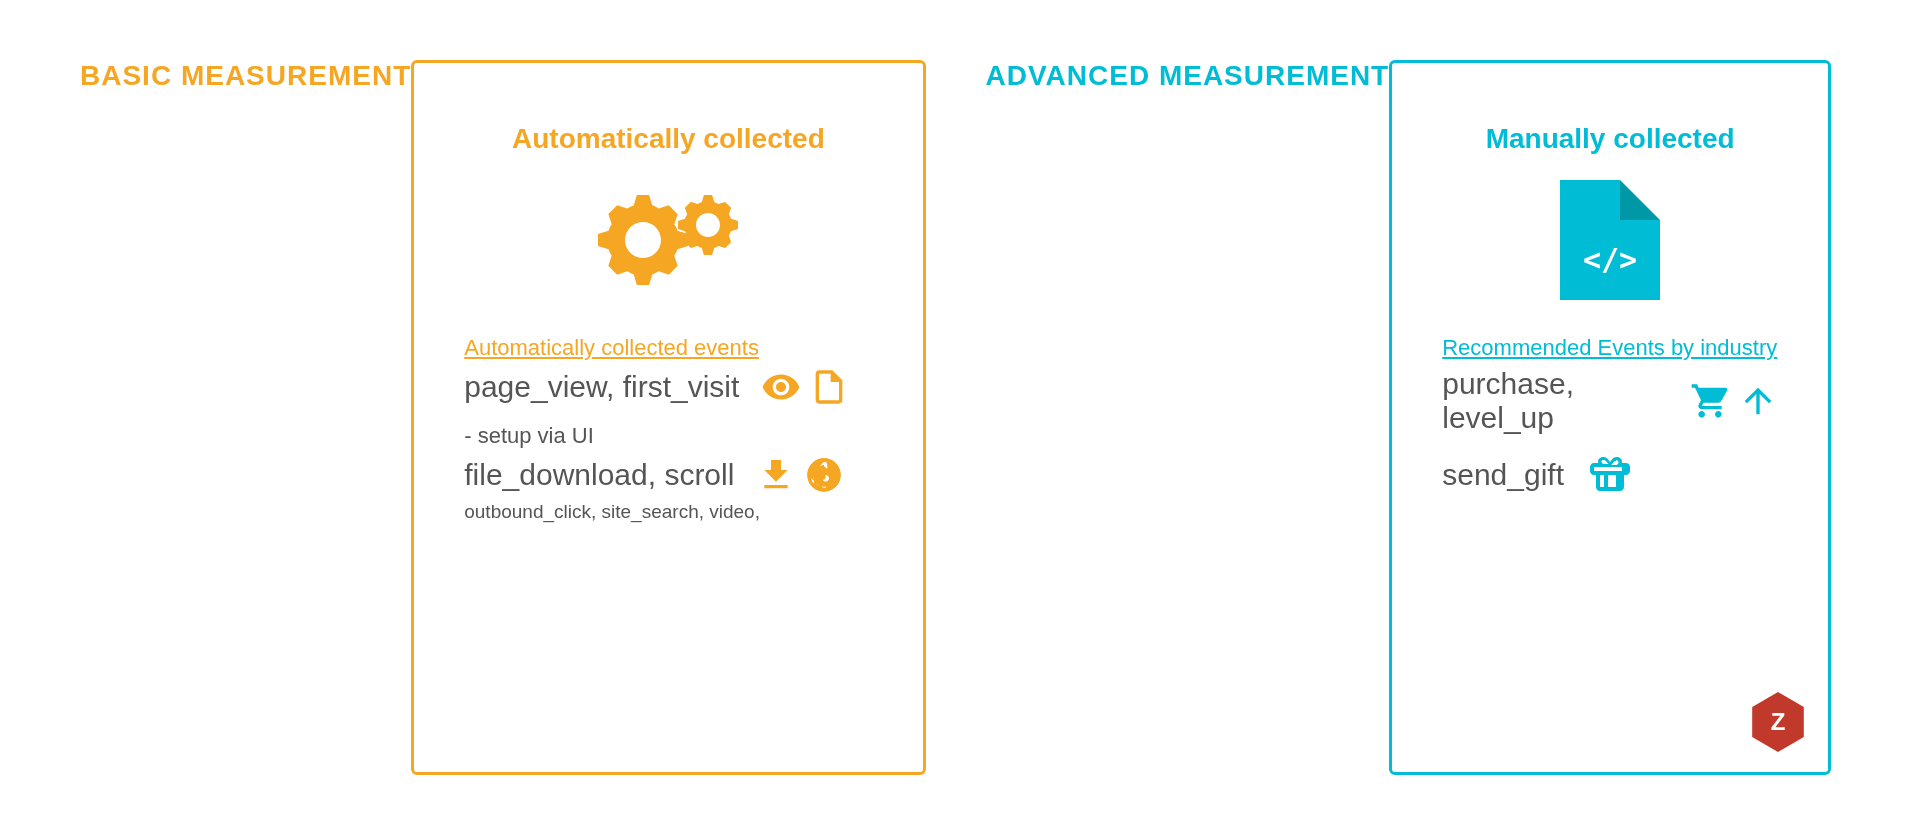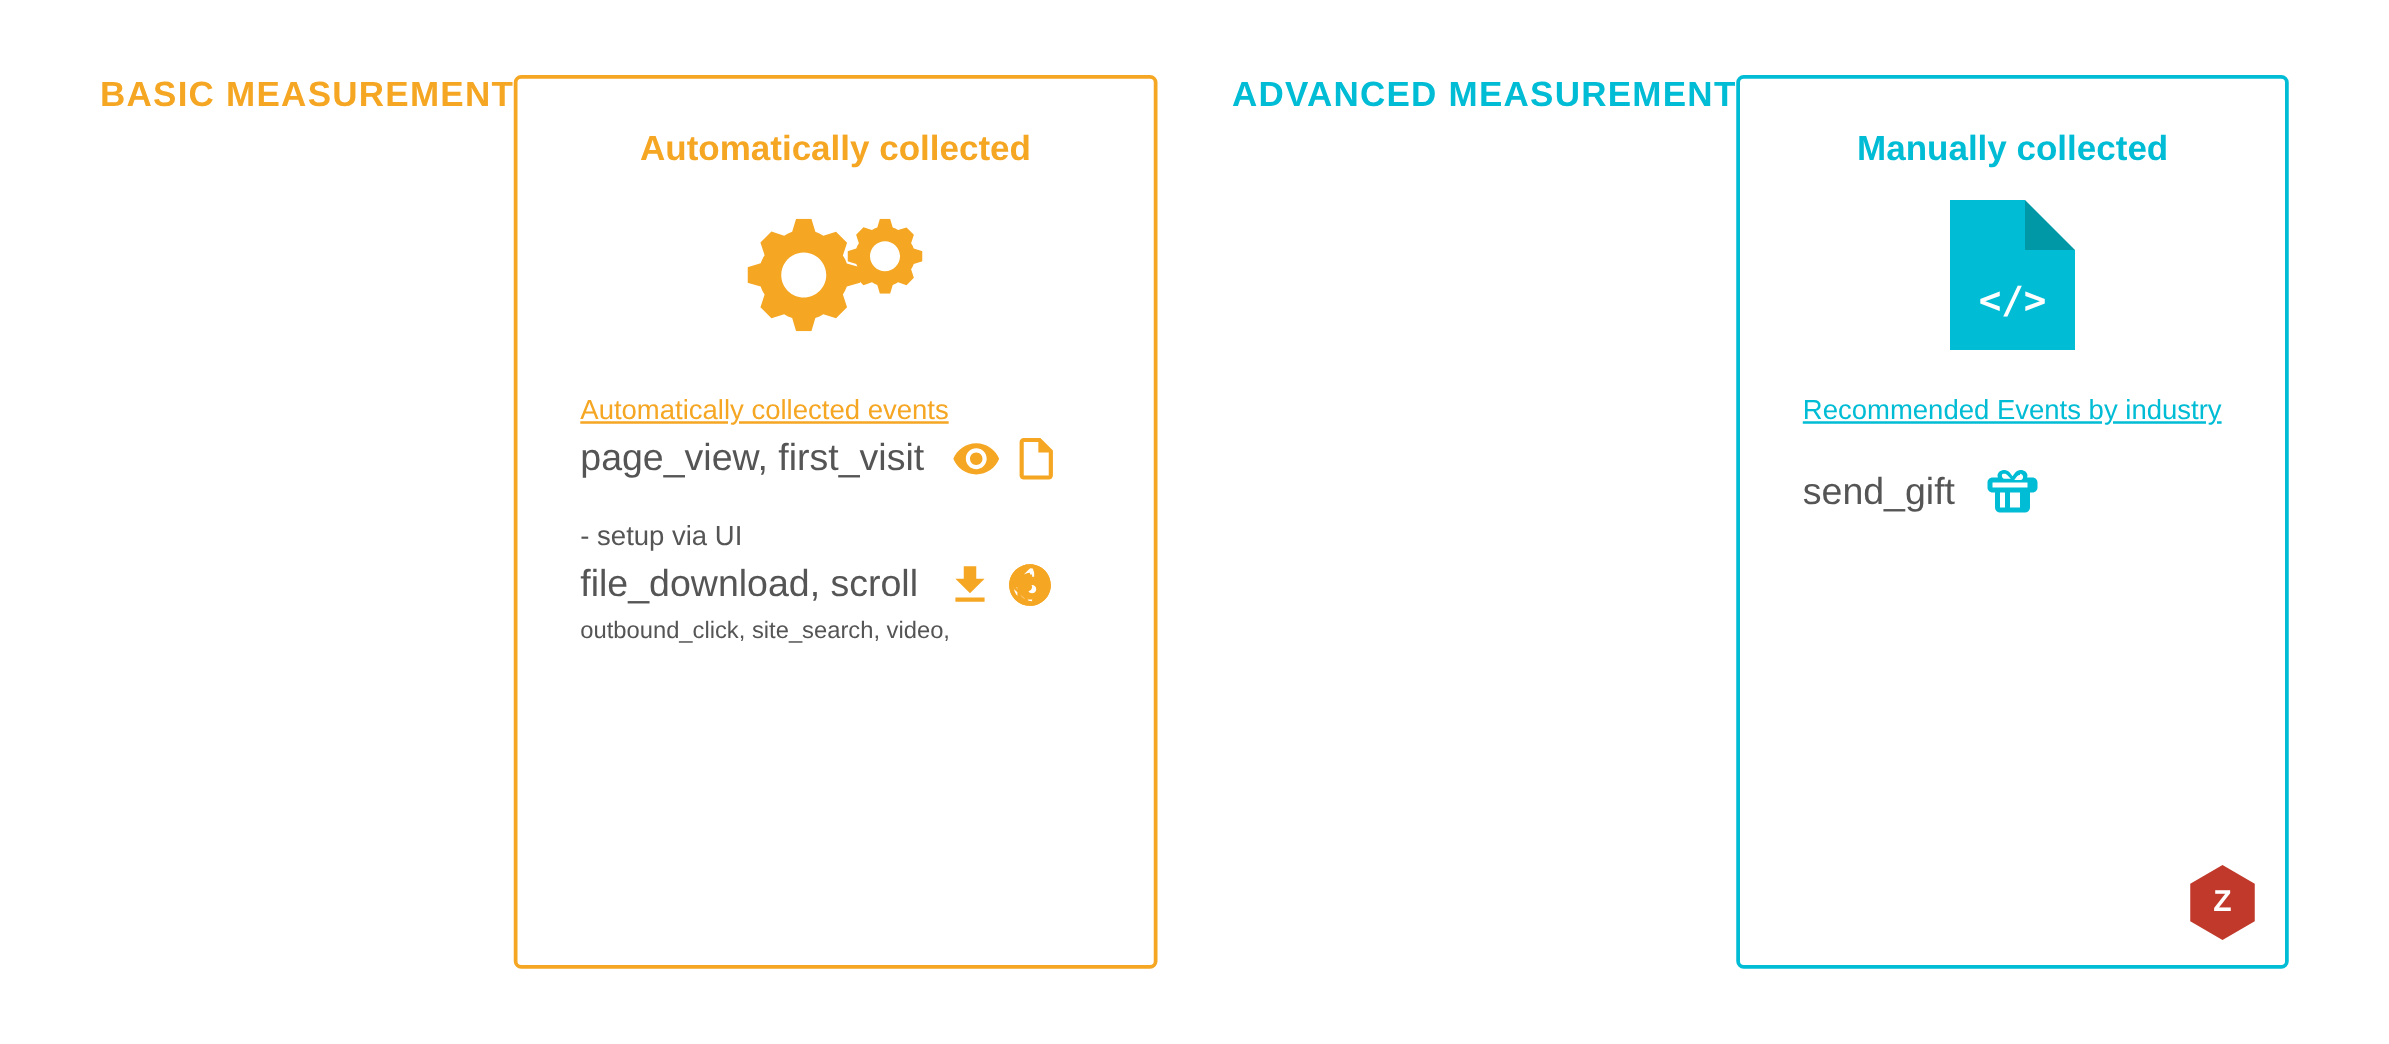--- a/index.html
+++ b/index.html
@@ -63,20 +63,21 @@
 
     .card-header {
       text-align: center;
       margin-bottom: 30px;
     }
 
     .card-header-title {
       font-size: 28px;
       font-weight: 700;
       margin-bottom: 20px;
+      margin-top: 20px;
     }
 
     .card-header-title.orange {
       color: #f5a623;
     }
 
     .card-header-title.cyan {
       color: #00bcd4;
     }
 
@@ -112,21 +113,21 @@
 
     .code-file-icon {
       width: 100px;
       height: 120px;
     }
 
     
     .card-content {
       display: flex;
       flex-direction: column;
-      gap: 29px;
+      gap: 16px;
     }
 
     .event-group {
       display: flex;
       flex-direction: column;
       gap: 6px;
     }
 
     .event-link {
       font-size: 22px;
@@ -285,20 +286,33 @@
             <polygon points="60,0 100,40 60,40" fill="#0097a7"></polygon>
             <text x="50" y="90" text-anchor="middle" font-size="30" fill="white" font-weight="bold" font-family="monospace">&lt;/&gt;</text>
           </svg>
         </div>
       </div>
 
       <div class="card-content">
 
         <div class="event-group">
           <a class="event-link cyan">Recommended Events by industry</a>
+          <div class="event-description">
+            <span>purchase, level_up</span>
+            <span class="inline-icons">
+
+              <svg class="inline-icon-large cyan" viewBox="0 0 24 24" fill="#00bcd4">
+                <path d="M7 18c-1.1 0-1.99.9-1.99 2S5.9 22 7 22s2-.9 2-2-.9-2-2-2zM1 2v2h2l3.6 7.59-1.35 2.45c-.16.28-.25.61-.25.96C5 16.1 6.1 17 7.1 17h11.9v-2H7.42c-.14 0-.25-.11-.25-.25l.03-.12.9-1.63H17c.75 0 1.41-.41 1.75-1.03l3.58-6.49A1 1 0 0 0 21.46 4H5.21l-.94-2H1zm16 16c-1.1 0-1.99.9-1.99 2s.89 2 1.99 2 2-.9 2-2-.9-2-2-2z"></path>
+              </svg>
+
+              <svg class="inline-icon-large cyan" viewBox="0 0 24 24" fill="#00bcd4">
+                <path d="M4 12l1.41 1.41L11 7.83V20h2V7.83l5.58 5.59L20 12l-8-8-8 8z"></path>
+              </svg>
+            </span>
+          </div>
         </div>
 
         <div class="event-group">
           <div class="event-description">
             <span>send_gift</span>
             <span class="inline-icons">
 
               <svg class="inline-icon-large cyan" style="width:48px;height:48px;" viewBox="0 0 24 24" fill="#00bcd4">
                 <path d="M20 6h-2.18c.07-.27.18-.51.18-.78C18 3.99 16.75 3 15.25 3c-.87 0-1.6.4-2.14 1.01L12 5.5l-1.11-1.49C10.35 3.4 9.62 3 8.75 3 7.25 3 6 3.99 6 5.22c0 .27.11.51.18.78H4c-1.1 0-2 .9-2 2v2c0 1.1.9 2 2 2h1v6c0 1.1.9 2 2 2h10c1.1 0 2-.9 2-2v-6h1c1.1 0 2-.9 2-2V8c0-1.1-.9-2-2-2zm-5-1.5c.69 0 1.25.56 1.25 1.25S15.69 7 15 7h-2.3l1.05-1.4c.27-.37.71-.6 1.25-.6zM8.75 4.5c.54 0 .98.23 1.25.6L11.3 6.5H9c-.69 0-1.25-.56-1.25-1.25S8.06 4.5 8.75 4.5zM4 8h7v2H4V8zm3 10v-6h2v6H7zm4 0v-6h2v6h-2zm4 0h-2v-6h2v6zm3-8h-7V8h7v2z"></path>
               </svg>

